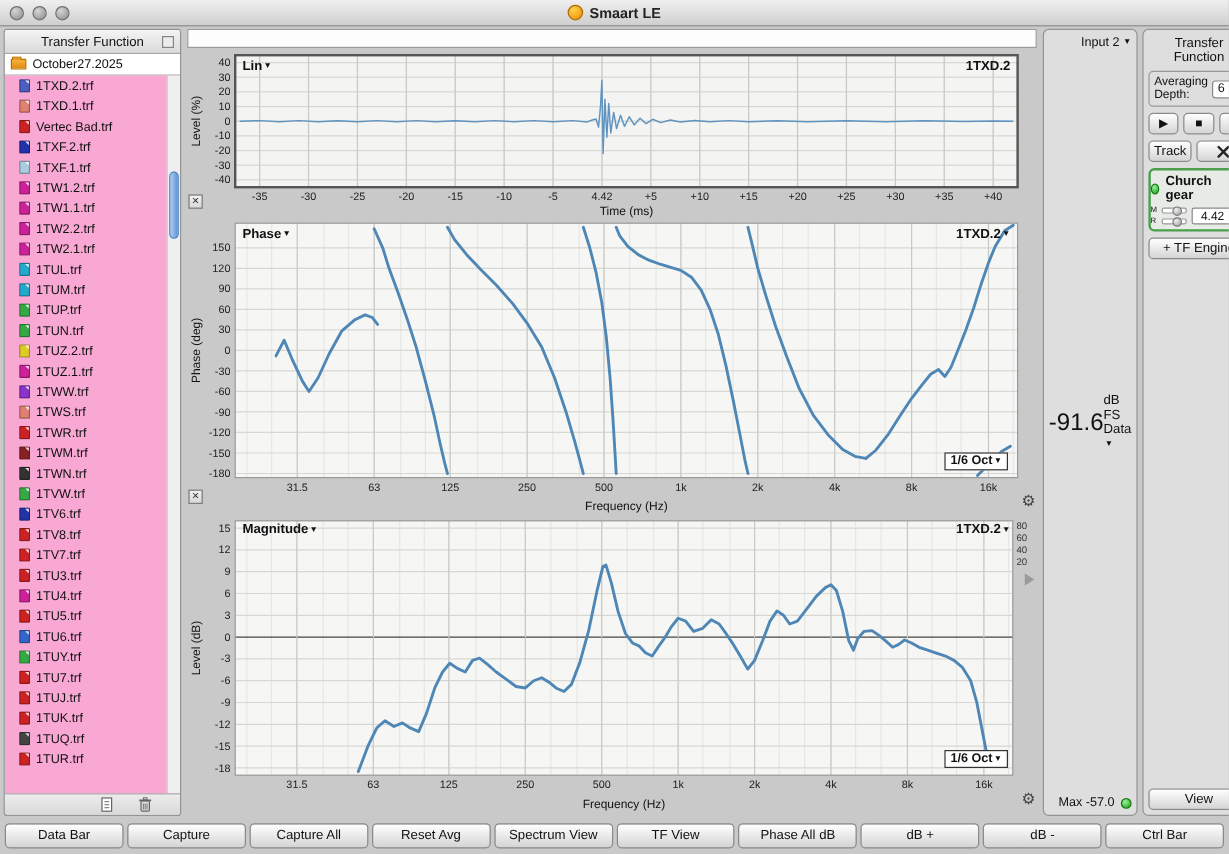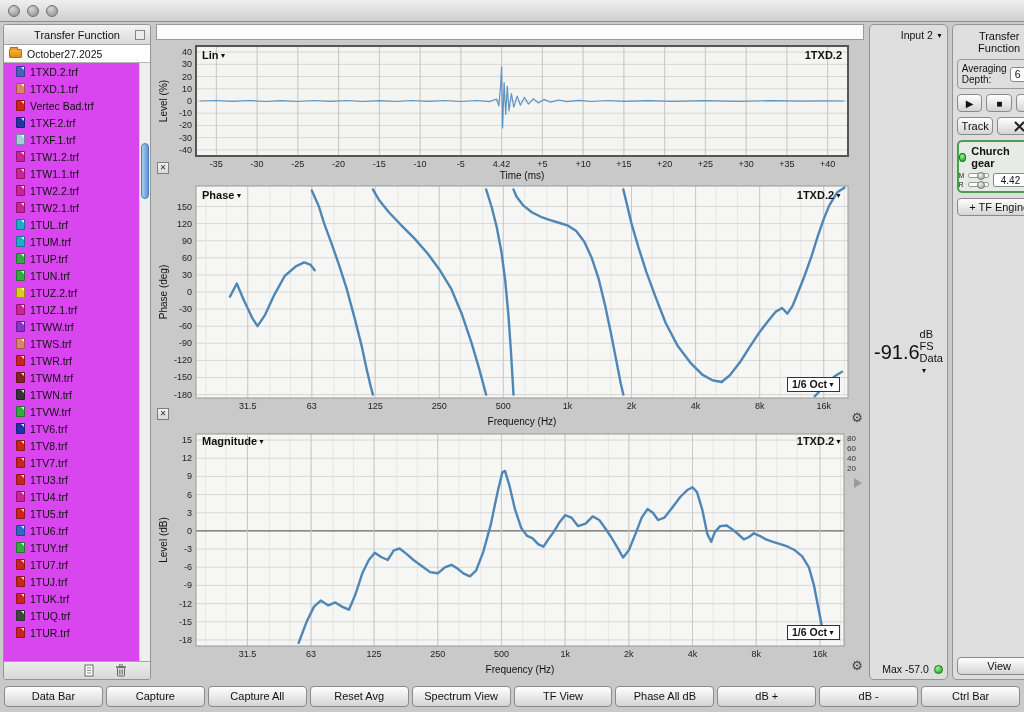--- a/index.html
+++ b/index.html
@@ -23,21 +23,21 @@
   
   .sidebar{width:148px;background:#e6e6e6;border:1px solid #949494;border-radius:3px;
     display:flex;flex-direction:column;margin-right:3px;overflow:hidden}
   .sb-header{height:20px;flex:0 0 20px;display:flex;align-items:center;justify-content:center;position:relative;
     background:linear-gradient(#f4f4f4,#dadada);border-bottom:1px solid #a5a5a5;font-size:11px}
   .sb-collapse{position:absolute;right:5px;top:5px;width:10px;height:10px;border:1px solid #858585;background:#ececec}
   .sb-folder-row{flex:0 0 18px;display:flex;align-items:center;gap:5px;padding:0 5px;background:#fff;border-bottom:1px solid #b5b5b5}
   .folder-icon{width:13px;height:9px;background:linear-gradient(#f7b23e,#e08a10);border:1px solid #b06f00;border-radius:1px;position:relative;flex:0 0 13px}
   .folder-icon:before{content:"";position:absolute;top:-3px;left:0;width:6px;height:2px;background:#e9992a;border:1px solid #b06f00;border-bottom:none;border-radius:1px 1px 0 0}
   .sb-folder-label{font-size:10.5px}
-  .sb-list{flex:1;background:#d946ef;position:relative;overflow:hidden}
+  .sb-list{flex:1;background:#f9a8d4;position:relative;overflow:hidden}
   .file-row{display:flex;align-items:center;gap:5px;height:17px;padding-left:12px;font-size:10.5px;white-space:nowrap}
   .file-icon{width:9px;height:11px;border:1px solid rgba(0,0,0,.3);border-radius:1px;flex:0 0 9px;position:relative}
   .file-icon:after{content:"";position:absolute;right:0;top:0;border-style:solid;border-width:0 3px 3px 0;border-color:transparent #ffffff transparent transparent;opacity:.85}
   .sb-scroll{position:absolute;top:0;right:0;bottom:0;width:11px;background:#efefef;border-left:1px solid #cfcfcf}
   .sb-thumb{position:absolute;left:1px;top:80px;width:8px;height:56px;border-radius:4px;
     background:linear-gradient(90deg,#aecdf2,#5d95d8);border:1px solid #4a7dbd}
   .sb-footer{flex:0 0 18px;display:flex;align-items:center;justify-content:flex-end;gap:16px;
     padding:0 22px;background:linear-gradient(#ececec,#d8d8d8);border-top:1px solid #a5a5a5}
   .sb-tool{width:15px;height:14px;display:flex;align-items:center;justify-content:center}
 
@@ -108,20 +108,24 @@
   .bottombar .btn{flex:1;height:21px;font-size:11px}
 </style>
 </head>
 <body>
 
 <div class="titlebar">
   <div class="traffic">
     <span></span>
     <span></span>
     <span></span>
+  </div>
+  <div class="title-center">
+    <span class="app-icon"></span>
+    <span>Smaart LE</span>
   </div>
 </div>
 
 <div class="main">
 
   <div class="sidebar">
     <div class="sb-header">
       <span>Transfer Function</span>
       <span class="sb-collapse"></span>
     </div>

